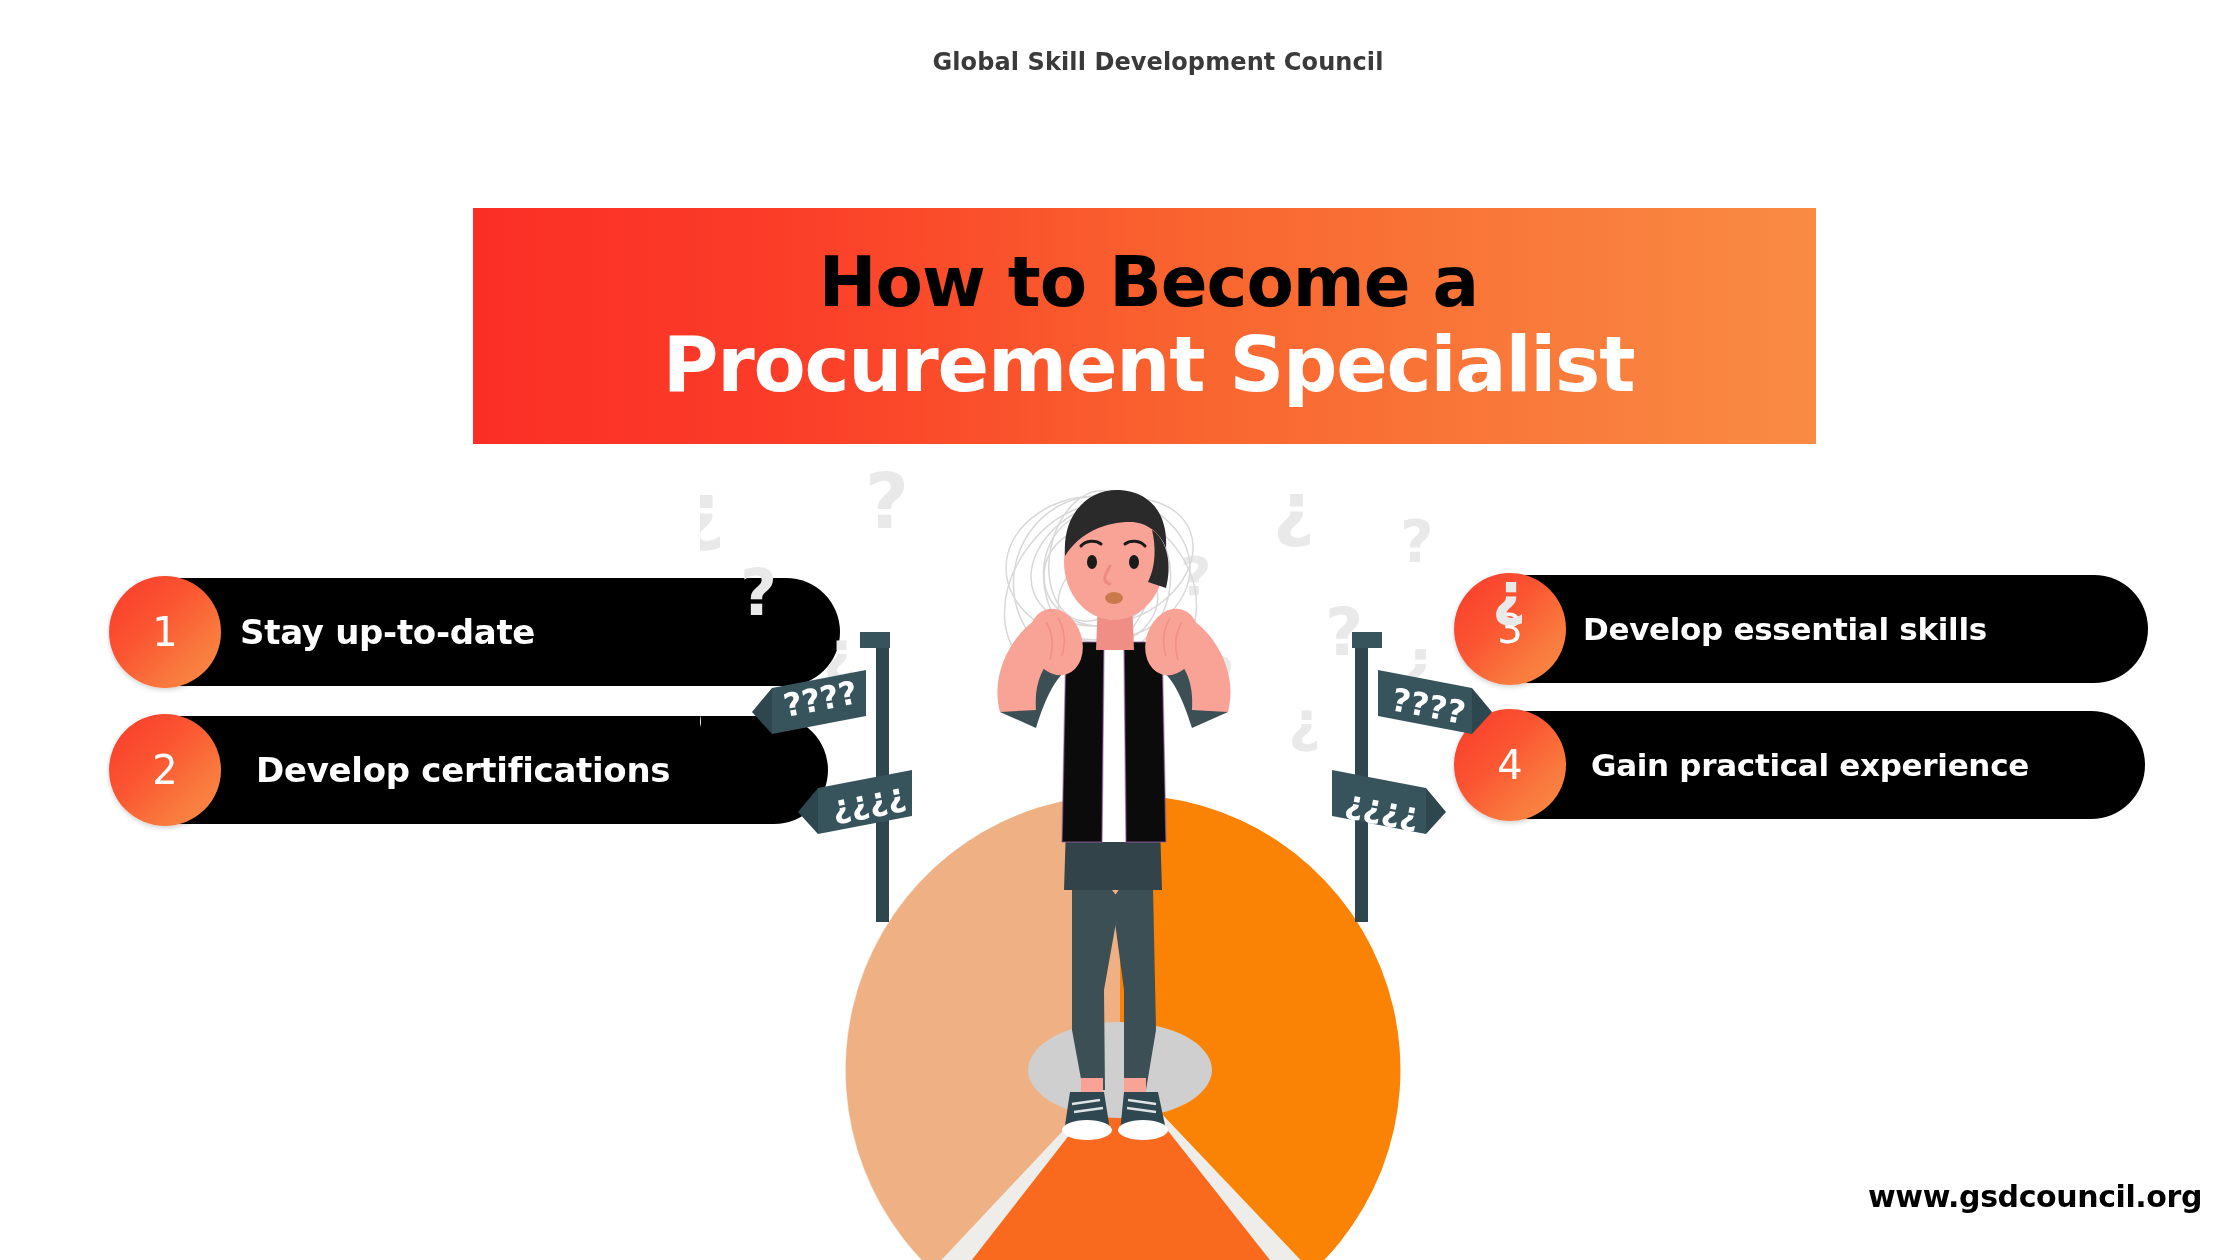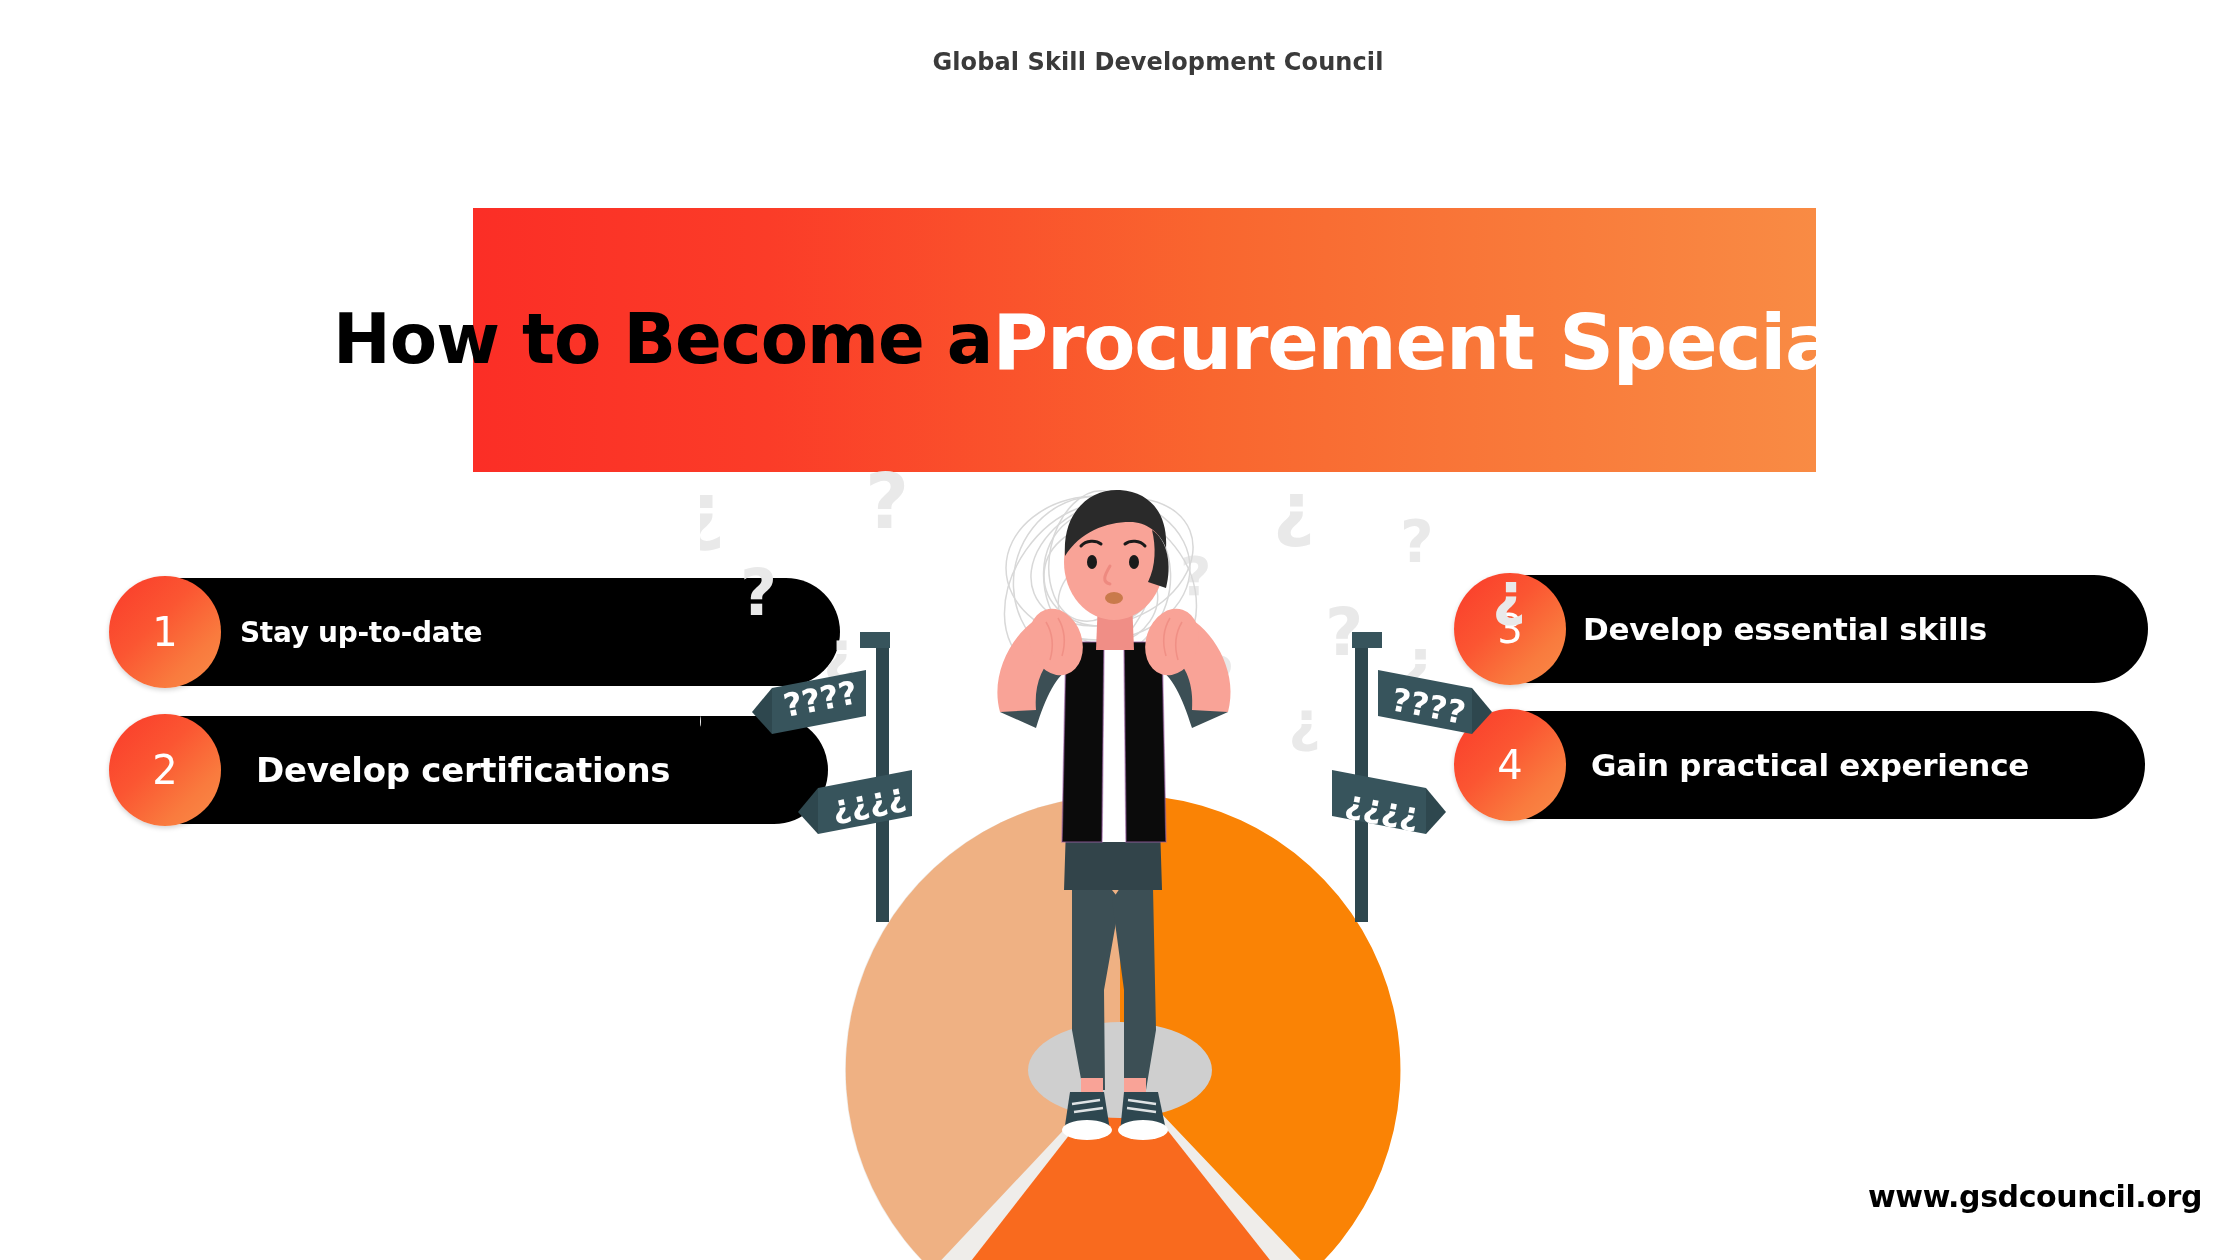--- a/index.html
+++ b/index.html
@@ -26,23 +26,23 @@
   }
   .logo-sub{
     font-family:"DejaVu Sans", sans-serif;
     font-weight:bold; font-size:24px; color:#3a3a3a;
     letter-spacing:0.1px; margin-top:2px; margin-left:76px;
   }
 
   
   #title-banner{
     position:absolute; left:473px; top:208px;
-    width:1343px; height:264px;
+    width:1343px; height:236px;
     background:linear-gradient(to right,#FB2E26 0%,#FB3C28 22%,#F9662F 55%,#F98B44 100%);
-    display:flex; flex-direction:row;
+    display:flex; flex-direction:column;
     align-items:center; justify-content:center;padding-left:8px;
   }
   .title-l1{
     font-family:"DejaVu Sans", sans-serif;
     font-weight:bold; font-size:69px; color:#000000;
     letter-spacing:-1.0px; line-height:1.04; white-space:nowrap;
   }
   .title-l2{
     font-family:"DejaVu Sans", sans-serif;
     font-weight:bold; font-size:76px; color:#FFFFFF;
@@ -66,21 +66,21 @@
   .pill-num{
     font-family:"DejaVu Sans", sans-serif;
     font-size:40px; font-weight:400; color:#ffffff; line-height:1;
   }
   .pill-label{
     font-family:"DejaVu Sans", sans-serif;
     font-weight:bold; color:#ffffff;
     letter-spacing:-0.3px; white-space:nowrap;
   }
   #pill-1{ left:128px; top:578px;  width:712px; }
-  #pill-1 .pill-label{ font-size:28px; margin-left:112px; }
+  #pill-1 .pill-label{ font-size:34px; margin-left:112px; }
   #pill-2{ left:128px; top:716px;  width:700px; }
   #pill-2 .pill-label{ font-size:34px; margin-left:128px; }
   #pill-3{ left:1473px; top:575px; width:675px; }
   #pill-3 .pill-label{ font-size:31px; margin-left:110px; }
   #pill-4{ left:1473px; top:711px; width:672px; }
   #pill-4 .pill-label{ font-size:31px; margin-left:118px; }
 
   
   #illustration{
     position:absolute; left:700px; top:470px;

